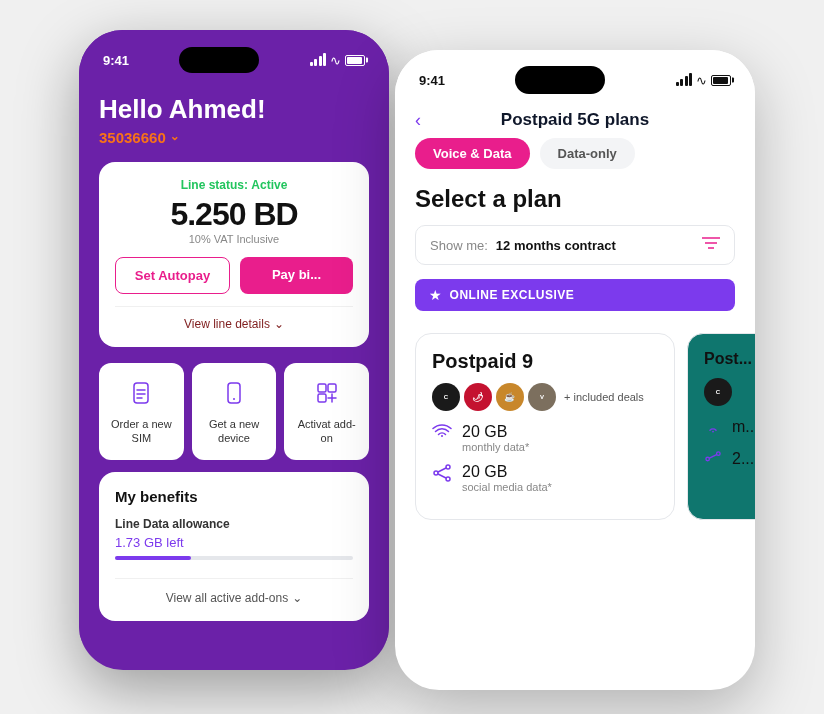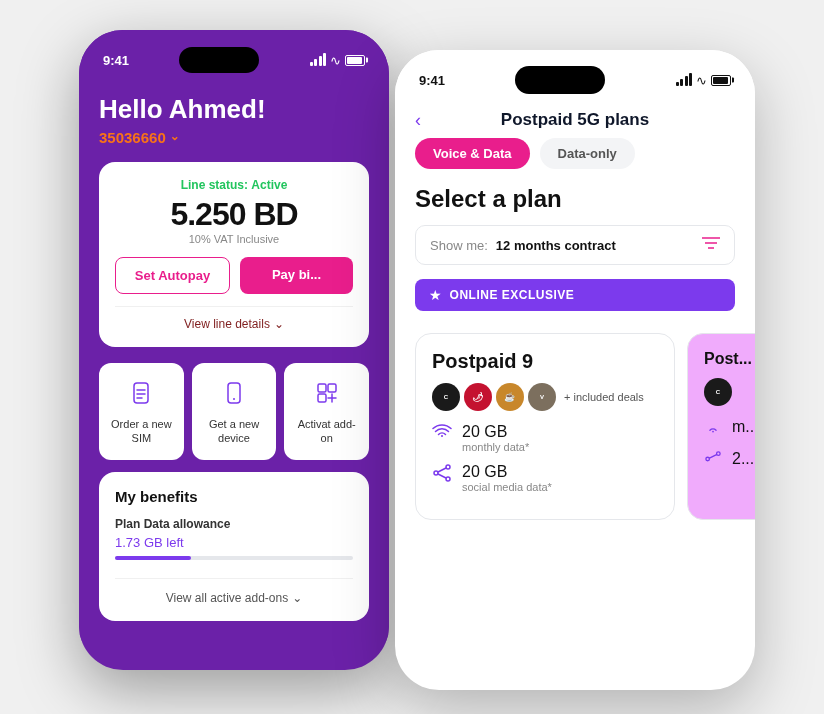--- a/index.html
+++ b/index.html
@@ -402,21 +402,21 @@
       min-width: 260px;
       background: white;
       border: 1.5px solid #e5e7eb;
       border-radius: 16px;
       padding: 16px;
       flex-shrink: 0;
     }
 
     .plan-card-partial {
       min-width: 60px;
-      background: #f0abfc;
+      background: #0f766e;
       border: 1.5px solid #e5e7eb;
       border-radius: 16px;
       padding: 16px;
       flex-shrink: 0;
       overflow: hidden;
     }
 
     .plan-name {
       font-size: 20px;
       font-weight: 800;
@@ -593,21 +593,21 @@
               <rect x="3" y="13" width="8" height="8" rx="1.5" stroke="#7c3aed" stroke-width="1.5"></rect>
               <path d="M17 13v8M13 17h8" stroke="#7c3aed" stroke-width="1.5" stroke-linecap="round"></path>
             </svg>
           </div>
           <div class="quick-action-label">Activat add-on</div>
         </div>
       </div>
 
       <div class="my-benefits">
         <div class="my-benefits-title">My benefits</div>
-        <div class="plan-data-label">Plan Data allowance</div>
+        <div class="plan-data-label">Line Data allowance</div>
         <div class="plan-data-left">1.73 GB left</div>
         <div class="progress-bar-bg">
           <div class="progress-bar-fill"></div>
         </div>
         <div class="view-addons">
           <span>View all active add-ons</span>
           <span>⌄</span>
         </div>
       </div>
     </div>

